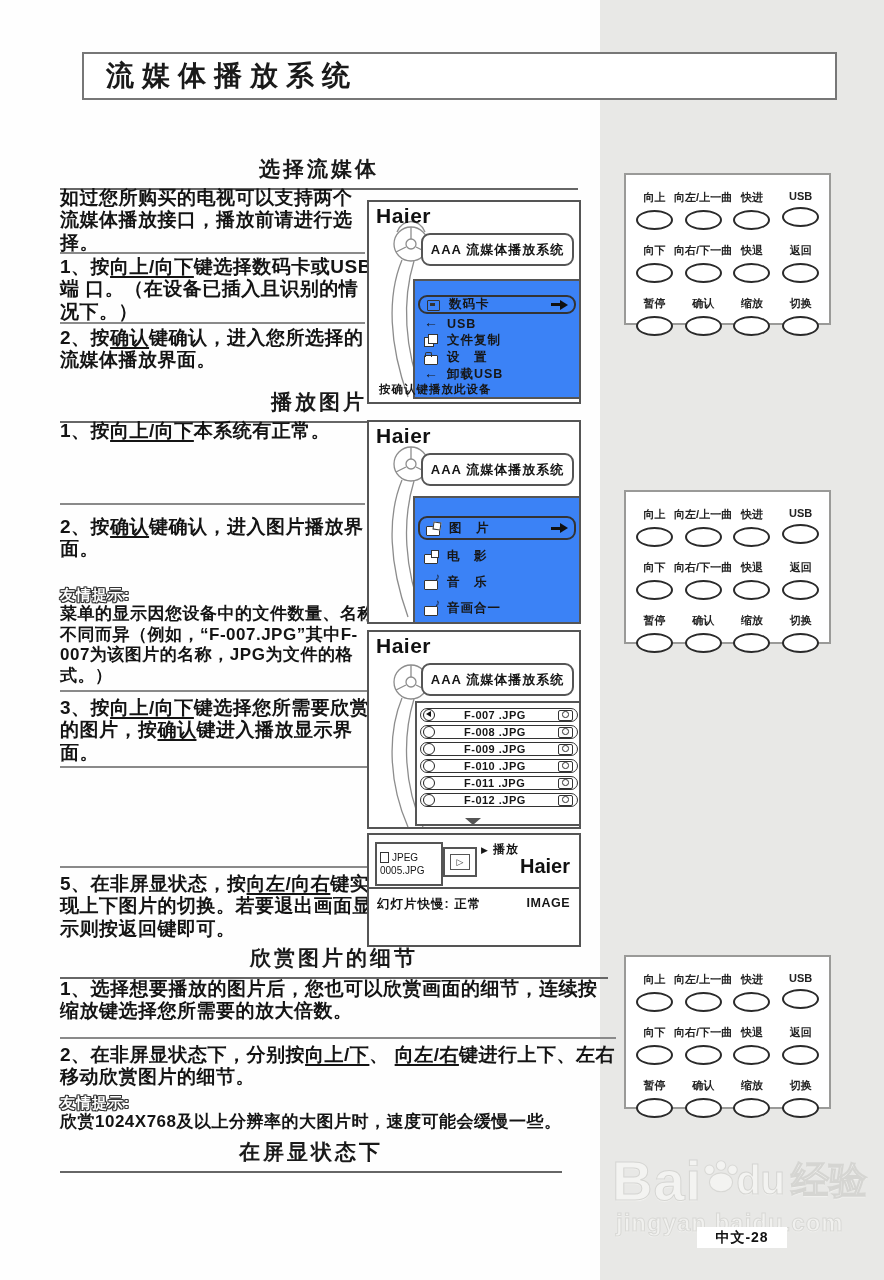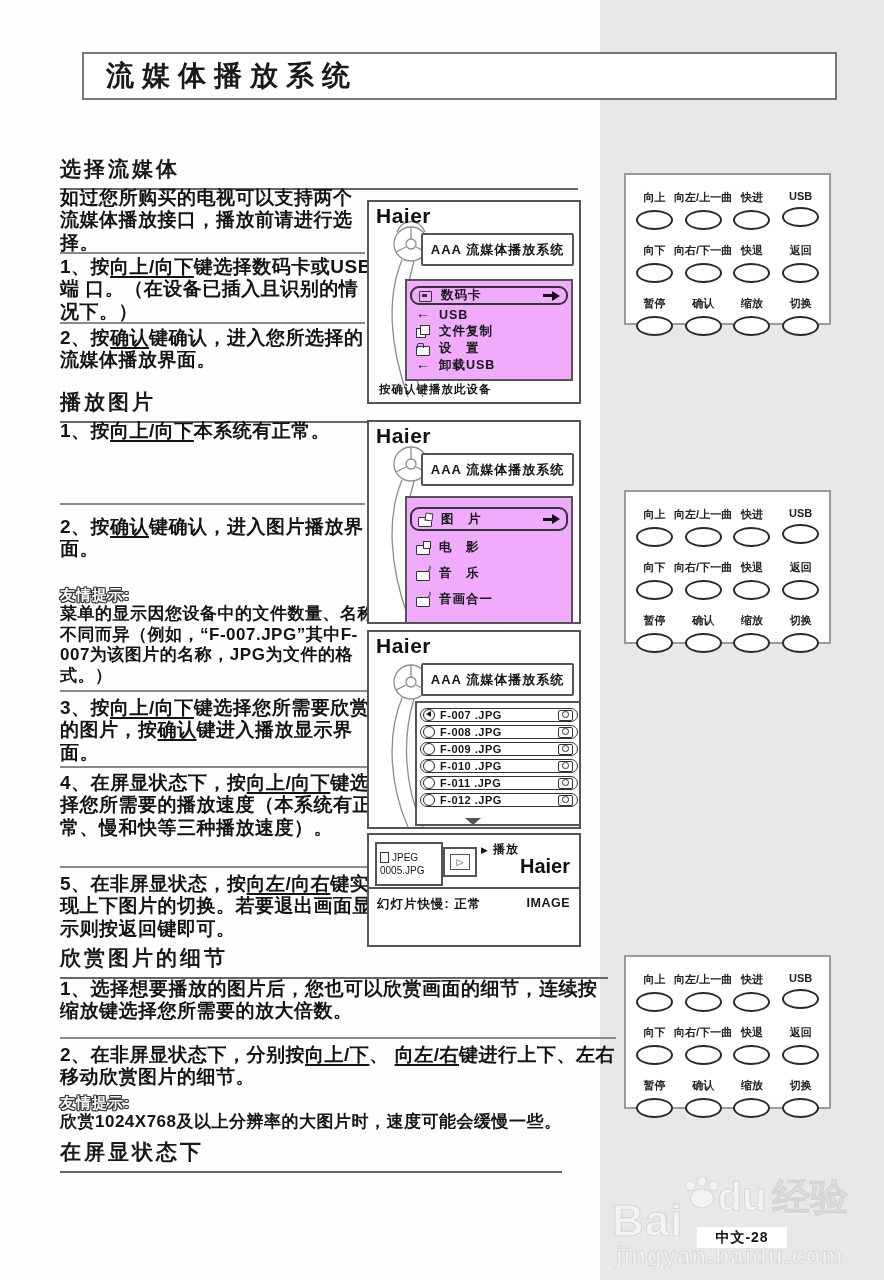--- a/index.html
+++ b/index.html
@@ -7,38 +7,38 @@
           font-family:"Liberation Sans","DejaVu Sans",sans-serif;color:#161616;}
   .right-bg{position:absolute;left:600px;top:0;width:284px;height:1280px;background:#e8e8e6;}
 
   
   .main-title{position:absolute;left:82px;top:52px;width:729px;height:44px;border:2px solid #777;
               background:#fff;display:flex;align-items:center;padding-left:22px;font-size:28px;
               font-weight:700;letter-spacing:8px;color:#1a1a1a;}
 
   
   .sec-head{position:absolute;left:60px;font-size:21px;font-weight:700;letter-spacing:3px;
-            color:#1a1a1a;border-bottom:2px solid #666;padding-bottom:5px;}
+            color:#1a1a1a;border-bottom:2px solid #666;padding-bottom:5px;text-align:center;}
   .para{position:absolute;left:60px;font-size:19px;font-weight:600;line-height:1.18;
         letter-spacing:0.5px;color:#141414;}
   .para.tip{font-size:17px;line-height:1.22;font-weight:600;}
   .prewrap{white-space:pre-line;}
   .u{text-decoration:underline;text-decoration-thickness:1.5px;text-underline-offset:3px;}
   .hline{position:absolute;border-top:2px solid #8a8a8a;height:0;}
   .tip-title{position:absolute;left:60px;font-size:15px;font-weight:800;letter-spacing:1px;color:#fff;
      text-shadow:-1px 0 #333,1px 0 #333,0 -1px #333,0 1px #333,-1px -1px #333,1px 1px #333,-1px 1px #333,1px -1px #333;}
 
   
   .screen{position:absolute;left:367px;width:210px;background:#fff;border:2px solid #555;overflow:hidden;text-align:center;}
   .swirl{position:absolute;left:4px;top:12px;pointer-events:none;}
   .haier{position:absolute;left:7px;top:2px;font-size:21px;font-weight:800;color:#111;letter-spacing:0.5px;}
-  .osd-pill{position:absolute;left:52px;top:31px;right:5px;height:29px;border:2px solid #555;border-radius:2px;
+  .osd-pill{position:absolute;left:52px;top:31px;right:5px;height:29px;border:2px solid #555;border-radius:9px;
             background:#fff;display:flex;align-items:center;justify-content:center;font-size:13px;
             font-weight:800;letter-spacing:1px;}
-  .menu-box{position:absolute;left:36px;width:158px;border:2px solid #555;background:#f0abfc;padding:3px 3px;}
+  .menu-box{position:absolute;left:44px;width:158px;border:2px solid #555;background:#3b82f6;padding:12px 3px;}
   .mrow{display:flex;align-items:center;gap:8px;padding:0 6px;font-size:12.5px;font-weight:700;letter-spacing:1px;}
   .menu-box.compact .mrow{height:15px;margin-top:2px;}
   .menu-box.tall .mrow{height:20px;margin-top:6px;}
   .mrow.selected{border:2px solid #333;border-radius:9px;margin-top:0;}
   .mlabel{white-space:nowrap;}
   .sel-arrow{margin-left:auto;position:relative;width:17px;height:10px;flex:none;}
   .sel-arrow::before{content:"";position:absolute;left:0;top:3.5px;width:10px;height:3px;background:#111;}
   .sel-arrow::after{content:"";position:absolute;left:9px;top:0;border-left:8px solid #111;
                     border-top:5px solid transparent;border-bottom:5px solid transparent;}
   .screen-footer{position:absolute;left:10px;bottom:5px;font-size:11.5px;font-weight:700;letter-spacing:1px;}
@@ -54,21 +54,21 @@
   .micon[data-icon="music"]::before,.micon[data-icon="av"]::before{content:"";position:absolute;left:0;top:4px;width:12px;height:8px;border:1.4px solid #333;border-radius:1px;background:#fff;}
   .micon[data-icon="folder"]::after{content:"";position:absolute;left:1px;top:1px;width:5px;height:4px;border:1.4px solid #333;border-bottom:0;border-radius:2px 2px 0 0;}
   .micon[data-icon="photo"]::after{content:"";position:absolute;right:0;top:0;width:6px;height:6px;border:1.3px solid #333;background:#fff;transform:rotate(8deg);}
   .micon[data-icon="film"]::after{content:"";position:absolute;right:0;top:0;width:6px;height:6px;border:1.3px solid #333;background:#fff;}
   .micon[data-icon="music"]::after,.micon[data-icon="av"]::after{content:"♪";position:absolute;right:-2px;top:-5px;font-size:10px;font-weight:700;}
 
   
   .file-box{position:absolute;left:46px;top:69px;width:158px;height:114px;border:2px solid #555;background:#fff;padding:5px 3px 2px;}
   .fpill{display:flex;align-items:center;gap:5px;border:1.6px solid #333;border-radius:9px;height:12px;
          padding:0 4px 0 2px;background:#fff;font-size:11px;font-weight:700;letter-spacing:0.5px;margin-bottom:3px;}
-  .fname{white-space:nowrap;}
+  .fname{white-space:nowrap;margin-left:24px;}
   .fcirc{width:10px;height:10px;min-width:10px;border:1.6px solid #222;border-radius:50%;position:relative;background:#fff;}
   .fcirc.sel::after{content:"";position:absolute;left:2px;top:1.4px;border-top:3.6px solid transparent;
                     border-bottom:3.6px solid transparent;border-right:5.5px solid #111;}
   .cam{width:13px;height:9px;min-width:13px;border:1.4px solid #333;border-radius:2px;position:relative;margin-left:auto;background:#fff;}
   .cam::after{content:"";position:absolute;left:3px;top:0.8px;width:4.5px;height:4.5px;border:1.2px solid #333;border-radius:50%;}
   .down-tri{position:absolute;left:96px;top:186px;width:0;height:0;border-left:8px solid transparent;
             border-right:8px solid transparent;border-top:7px solid #555;}
 
   
   .jpeg-box{position:absolute;left:6px;top:7px;width:58px;height:36px;border:2px solid #555;font-size:10px;
@@ -89,21 +89,21 @@
   .remote{position:absolute;left:624px;width:203px;background:#fff;border:2px solid #9a9a98;}
   .rgrid{display:grid;grid-template-columns:repeat(4,1fr);row-gap:13px;padding:15px 4px 12px;}
   .rbtn{display:flex;flex-direction:column;align-items:center;gap:5px;min-width:0;}
   .rlabel{font-size:11px;font-weight:700;color:#222;white-space:nowrap;}
   .roval{width:33px;height:16px;border:2px solid #2a2a2a;border-radius:50%;background:#fff;}
 
   
   .wm{position:absolute;left:612px;top:1148px;width:268px;}
   .wm-row{display:flex;align-items:center;font-weight:800;color:#f3f3f1;
           -webkit-text-stroke:1px #d5d5d2;text-shadow:0 1px 1px #f8f8f6;}
-  .wm-bai{font-size:44px;letter-spacing:1px;margin-top:48px;}
+  .wm-bai{font-size:56px;letter-spacing:1px;}
   .wm-du{font-size:40px;margin-left:-6px;}
   .wm-cn{font-size:38px;margin-left:6px;}
   .paw{margin:0 0 10px -2px;}
   .wm-url{font-size:24px;font-weight:700;color:#f1f1ef;-webkit-text-stroke:1px #d8d8d5;
           text-shadow:0 1px 1px #f8f8f6;letter-spacing:1px;margin-top:-4px;padding-left:4px;}
   .pageno{position:absolute;left:697px;top:1227px;width:90px;height:21px;background:#fff;display:flex;
           align-items:center;justify-content:center;font-size:14px;font-weight:600;letter-spacing:1px;color:#111;}
 </style>
 </head>
 <body>
@@ -122,21 +122,20 @@
 
   <div class="sec-head" style="top:388px;width:518px">播放图片</div>
   <div class="para" style="top:420px;width:302px"><span>1、按</span><span class="u">向上/向下</span><span>本系统有正常。</span></div>
   <div class="hline" style="top:503px;left:60px;width:305px"></div>
   <div class="para" style="top:516px;width:312px"><span>2、按</span><span class="u">确认</span><span>键确认，进入图片播放界面。</span></div>
   <div class="tip-title" style="top:586px">友情提示:</div>
   <div class="para tip" style="top:604px;width:320px"><span>菜单的显示因您设备中的文件数量、名称不同而异（例如，“F-007.JPG”其中F-007为该图片的名称，JPG为文件的格式。）</span></div>
   <div class="hline" style="top:690px;left:60px;width:312px"></div>
   <div class="para" style="top:697px;width:316px"><span>3、按</span><span class="u">向上/向下</span><span>键选择您所需要欣赏的图片，按</span><span class="u">确认</span><span>键进入播放显示界面。</span></div>
   <div class="hline" style="top:766px;left:60px;width:312px"></div>
-  <div class="para" style="top:772px;width:316px"><span>4、在屏显状态下，按</span><span class="u">向上/向下</span><span>键选择您所需要的播放速度（本系统有正常、慢和快等三种播放速度）。</span></div>
   <div class="hline" style="top:866px;left:60px;width:312px"></div>
   <div class="para" style="top:873px;width:318px"><span>5、在非屏显状态，按</span><span class="u">向左/向右</span><span>键实现上下图片的切换。若要退出画面显示则按返回键即可。</span></div>
 
   <div class="sec-head" style="top:944px;width:548px">欣赏图片的细节</div>
   <div class="para" style="top:978px;width:556px"><span>1、选择想要播放的图片后，您也可以欣赏画面的细节，连续按缩放键选择您所需要的放大倍数。</span></div>
   <div class="hline" style="top:1037px;left:60px;width:556px"></div>
   <div class="para" style="top:1044px;width:556px"><span>2、在非屏显状态下，分别按</span><span class="u">向上/下</span><span>、 </span><span class="u">向左/右</span><span>键进行上下、左右移动欣赏图片的细节。</span></div>
   <div class="tip-title" style="top:1094px">友情提示:</div>
   <div class="para tip" style="top:1112px;width:556px"><span>欣赏1024X768及以上分辨率的大图片时，速度可能会缓慢一些。</span></div>
 

